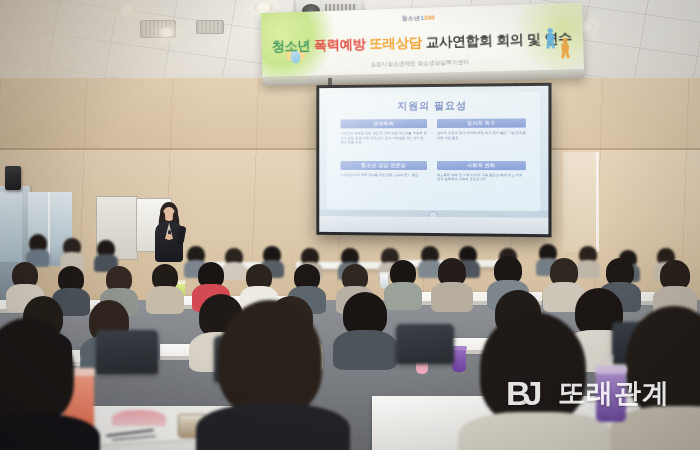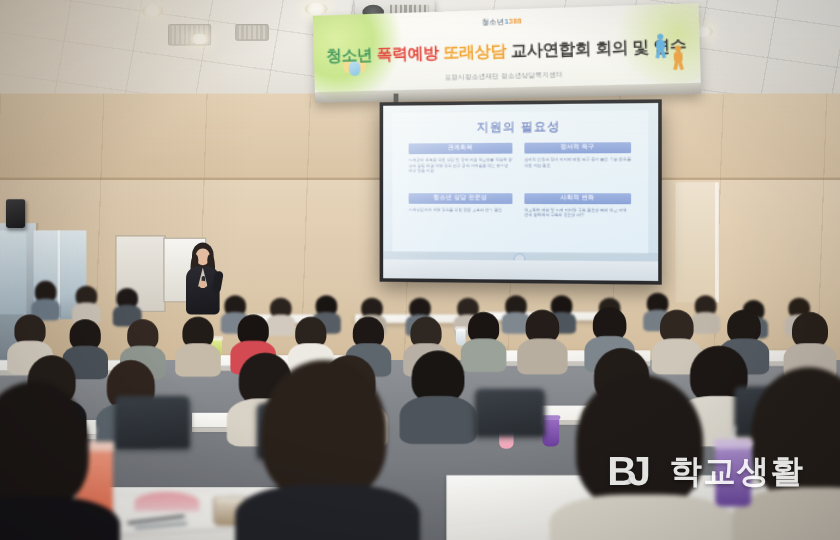--- a/index.html
+++ b/index.html
@@ -598,16 +598,16 @@
       <div class="straw" style="background:#efeef0;height:18px;top:-15px;"></div>
       <div class="lid" style="height:8px;top:-4px;background:#d9c7ea;"></div>
     </div>
   </div>
 
   <div class="warmlight"></div>
   <div class="vignette"></div>
 
   <div class="watermark">
     <span class="wm-bj"><span>B</span><span class="j">J</span></span>
-    <span class="wm-ko">학교생활</span>
+    <span class="wm-ko">또래관계</span>
   </div>
 
 </div>
 
 </body></html>

